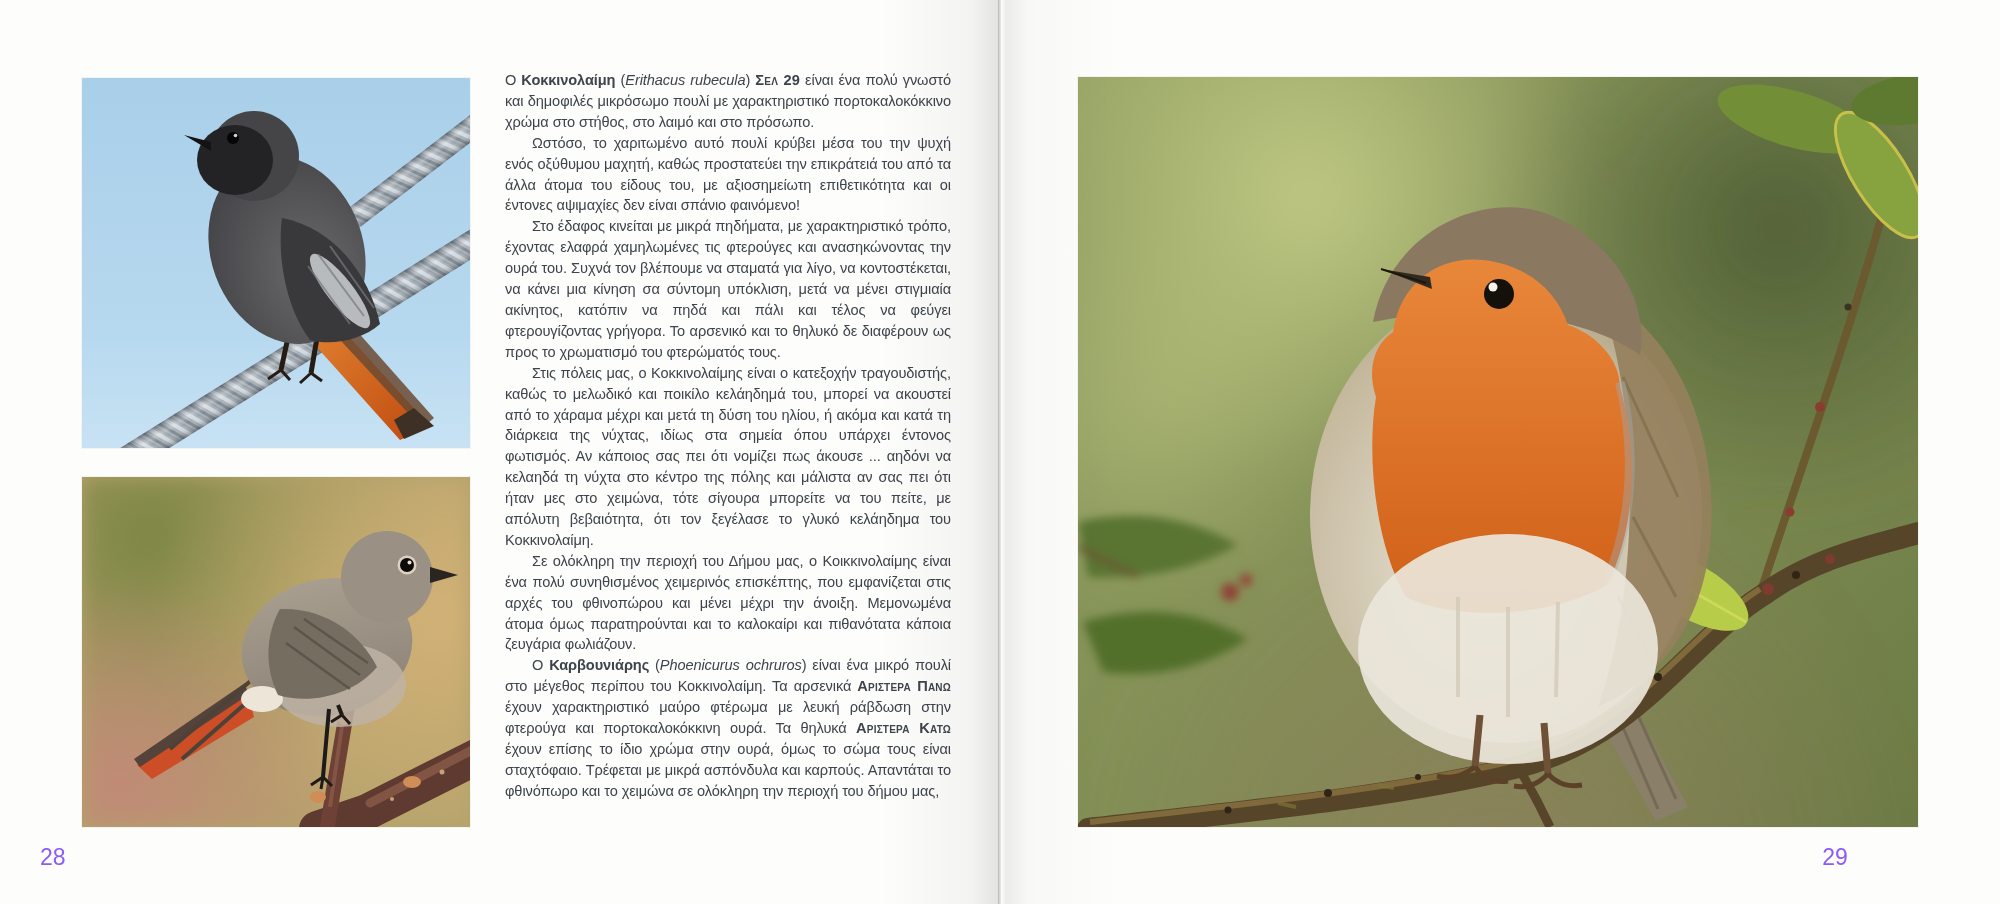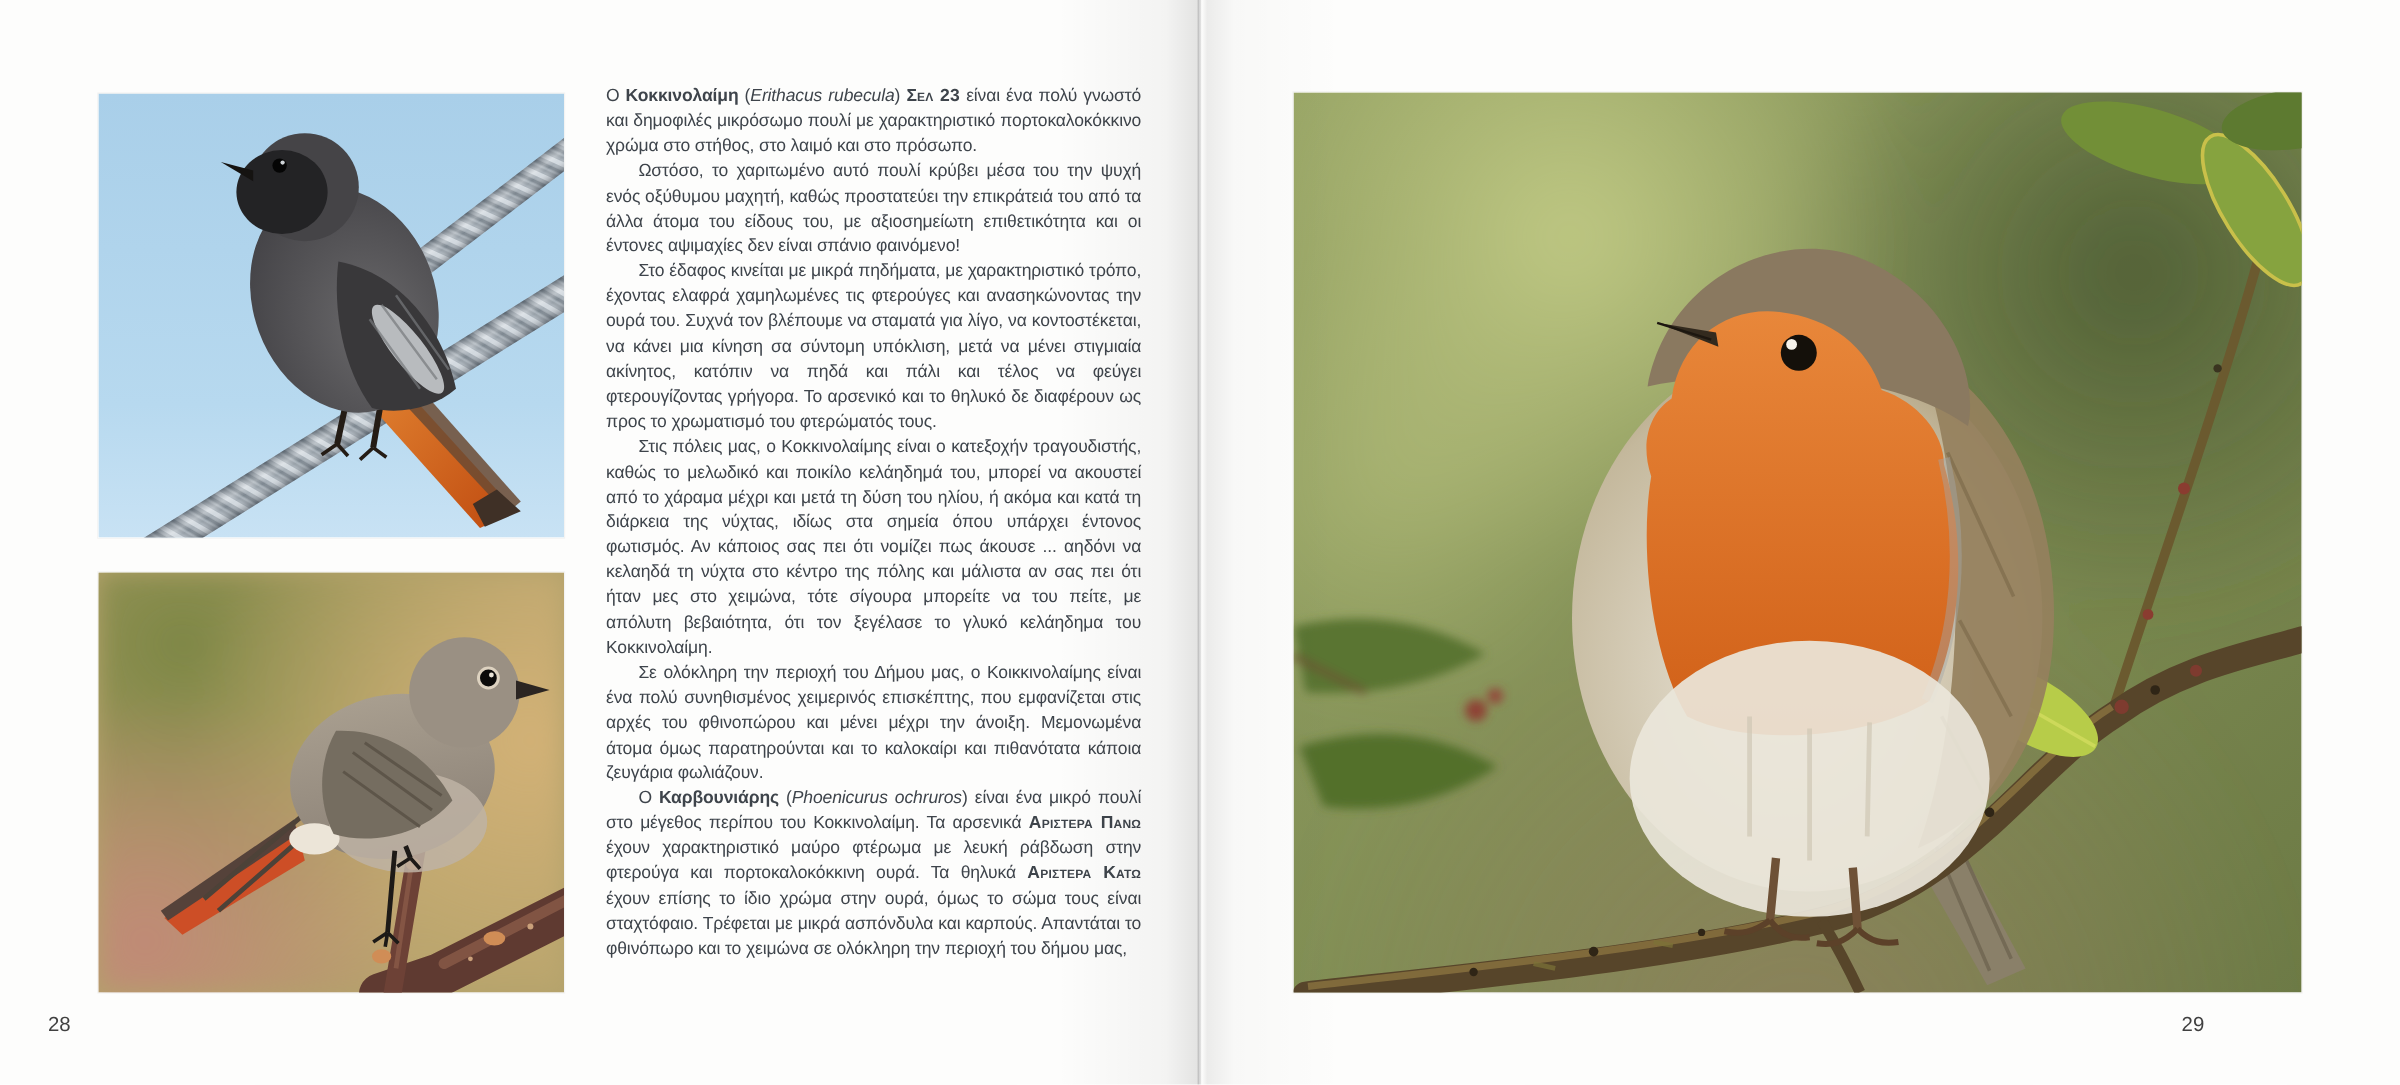--- a/index.html
+++ b/index.html
@@ -10,23 +10,23 @@
 
   .article{position:absolute;left:505px;top:70px;width:446px;
            font-size:14.6px;line-height:20.9px;letter-spacing:-0.1px;
            color:#3e444b;text-align:justify;}
   .article p{margin:0;text-indent:27px;}
   .article p:first-child{text-indent:0;}
   .article .b{font-weight:700;}
   .article .i{font-style:italic;}
   .article .sc{font-variant:small-caps;font-weight:700;letter-spacing:0.2px;}
 
-  .pagenum{position:absolute;font-size:17px;color:#404040;}
+  .pagenum{position:absolute;font-size:23px;color:#8b5cf6;}
   .pagenum.left{left:40px;top:844px;}
-  .pagenum.right{left:1818px;top:844px;width:34px;text-align:left;}
+  .pagenum.right{left:1818px;top:844px;width:34px;text-align:center;}
 
   .gutter{position:absolute;left:880px;top:0;width:240px;height:904px;pointer-events:none;
     background:linear-gradient(to right,
       rgba(0,0,0,0) 0%,
       rgba(0,0,0,0.04) 38%,
       rgba(0,0,0,0.10) 49.2%,
       rgba(60,60,65,0.22) 50%,
       rgba(255,255,255,0) 50.6%,
       rgba(0,0,0,0.07) 52.5%,
       rgba(0,0,0,0.02) 62%,
@@ -157,21 +157,21 @@
           <circle cx="325" cy="88" r="7" fill="#0c0b0a"></circle>
           <circle cx="327.5" cy="85.5" r="2" fill="#e8e2d6"></circle>
           <path d="M 348 90 L 376 98 L 348 106 Z" fill="#2b2522"></path>
           <path d="M 256 228 L 260 238 M 247 232 L 241 300" stroke="#1d1a17" stroke-width="4" fill="none"></path>
           <path d="M 260 238 l -11 7 M 260 238 l 8 9 M 241 300 l -12 8 M 241 300 l 9 9 M 241 300 l -2 12" stroke="#1d1a17" stroke-width="3" fill="none"></path>
         </g>
       </svg>
     </div>
 
     <div class="article">
-        <p><span>Ο </span><span class="b">Κοκκινολαίμη</span><span> (</span><span class="i">Erithacus rubecula</span><span>) </span><span class="sc">Σελ 23</span><span> είναι ένα πολύ γνωστό και δημοφιλές μικρόσωμο πουλί με χαρακτηριστικό πορτοκαλοκόκκινο χρώμα στο στήθος, στο λαιμό και στο πρόσωπο.</span></p>
+        <p><span>Ο </span><span class="b">Κοκκινολαίμη</span><span> (</span><span class="i">Erithacus rubecula</span><span>) </span><span class="sc">Σελ 29</span><span> είναι ένα πολύ γνωστό και δημοφιλές μικρόσωμο πουλί με χαρακτηριστικό πορτοκαλοκόκκινο χρώμα στο στήθος, στο λαιμό και στο πρόσωπο.</span></p>
         <p><span>Ωστόσο, το χαριτωμένο αυτό πουλί κρύβει μέσα του την ψυχή ενός οξύθυμου μαχητή, καθώς προστατεύει την επικράτειά του από τα άλλα άτομα του είδους του, με αξιοσημείωτη επιθετικότητα και οι έντονες αψιμαχίες δεν είναι σπάνιο φαινόμενο!</span></p>
         <p><span>Στο έδαφος κινείται με μικρά πηδήματα, με χαρακτηριστικό τρόπο, έχοντας ελαφρά χαμηλωμένες τις φτερούγες και ανασηκώνοντας την ουρά του. Συχνά τον βλέπουμε να σταματά για λίγο, να κοντοστέκεται, να κάνει μια κίνηση σα σύντομη υπόκλιση, μετά να μένει στιγμιαία ακίνητος, κατόπιν να πηδά και πάλι και τέλος να φεύγει φτερουγίζοντας γρήγορα. Το αρσενικό και το θηλυκό δε διαφέρουν ως προς το χρωματισμό του φτερώματός τους.</span></p>
         <p><span>Στις πόλεις μας, ο Κοκκινολαίμης είναι ο κατεξοχήν τραγουδιστής, καθώς το μελωδικό και ποικίλο κελάηδημά του, μπορεί να ακουστεί από το χάραμα μέχρι και μετά τη δύση του ηλίου, ή ακόμα και κατά τη διάρκεια της νύχτας, ιδίως στα σημεία όπου υπάρχει έντονος φωτισμός. Αν κάποιος σας πει ότι νομίζει πως άκουσε ... αηδόνι να κελαηδά τη νύχτα στο κέντρο της πόλης και μάλιστα αν σας πει ότι ήταν μες στο χειμώνα, τότε σίγουρα μπορείτε να του πείτε, με απόλυτη βεβαιότητα, ότι τον ξεγέλασε το γλυκό κελάηδημα του Κοκκινολαίμη.</span></p>
         <p><span>Σε ολόκληρη την περιοχή του Δήμου μας, ο Κοικκινολαίμης είναι ένα πολύ συνηθισμένος χειμερινός επισκέπτης, που εμφανίζεται στις αρχές του φθινοπώρου και μένει μέχρι την άνοιξη. Μεμονωμένα άτομα όμως παρατηρούνται και το καλοκαίρι και πιθανότατα κάποια ζευγάρια φωλιάζουν.</span></p>
         <p><span>Ο </span><span class="b">Καρβουνιάρης</span><span> (</span><span class="i">Phoenicurus ochruros</span><span>) </span><span>είναι ένα μικρό πουλί στο μέγεθος περίπου του Κοκκινολαίμη. Τα αρσενικά </span><span class="sc">Αριστερα Πανω</span><span> έχουν χαρακτηριστικό μαύρο φτέρωμα με λευκή ράβδωση στην φτερούγα και πορτοκαλοκόκκινη ουρά. Τα θηλυκά </span><span class="sc">Αριστερα Κατω</span><span> έχουν επίσης το ίδιο χρώμα στην ουρά, όμως το σώμα τους είναι σταχτόφαιο. Τρέφεται με μικρά ασπόνδυλα και καρπούς. Απαντάται το φθινόπωρο και το χειμώνα σε ολόκληρη την περιοχή του δήμου μας,</span></p>
       </div>
 
     <div class="pagenum left">28</div>
   </div>
 

